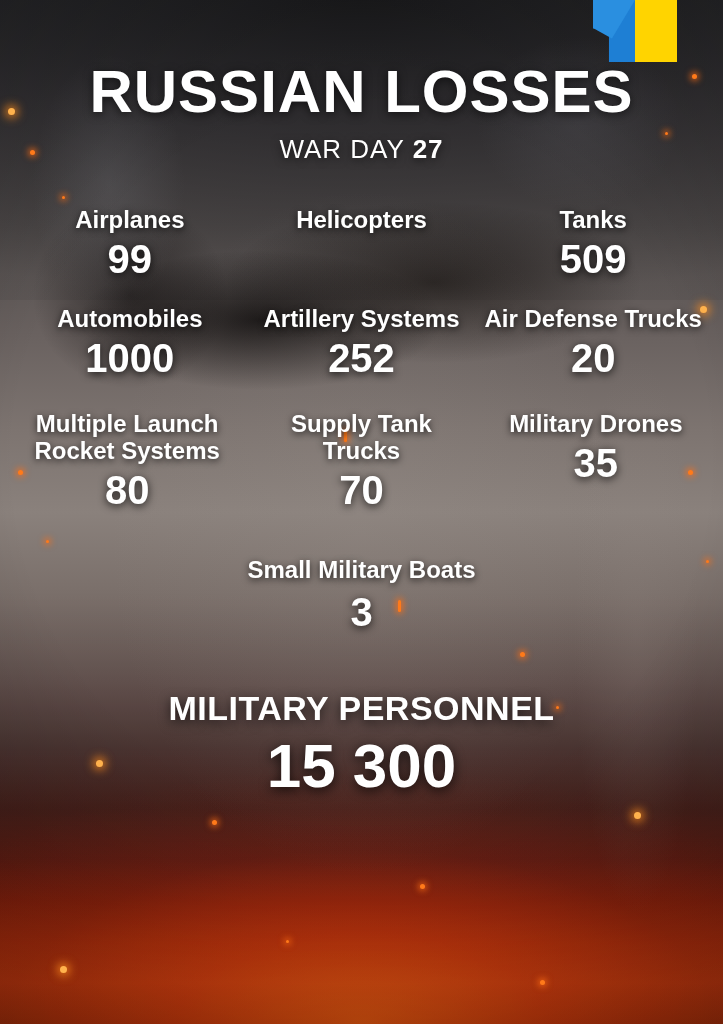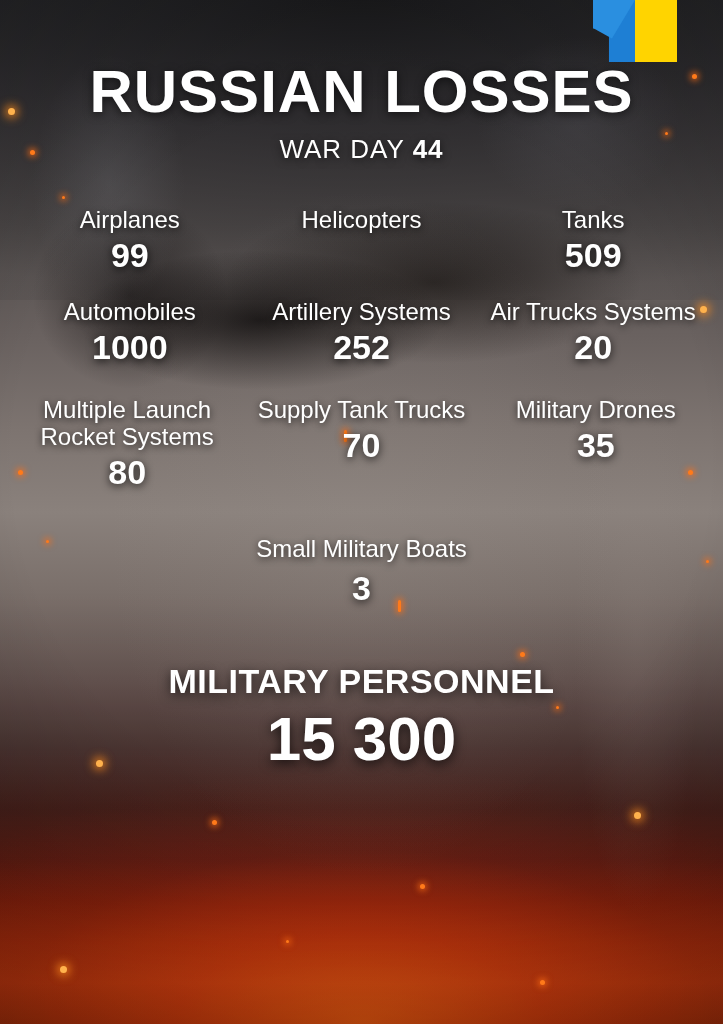--- a/index.html
+++ b/index.html
@@ -144,26 +144,26 @@
   }
   .cell {
     flex: 1 1 0;
     padding: 0 4px;
     box-sizing: border-box;
   }
   .cell .label {
     display: block;
     font-size: 24px;
     line-height: 1.12;
-    font-weight: normal;
+    font-weight: bold;
     text-shadow: 0 2px 7px rgba(0,0,0,0.75);
   }
   .cell .value {
     display: block;
-    font-size: 34px;
+    font-size: 40px;
     line-height: 1.15;
     font-weight: bold;
     margin-top: 2px;
     text-shadow: 0 2px 9px rgba(0,0,0,0.8);
   }
   .row.r1 { margin-top: 22px; }
   .row.r2 { margin-top: 24px; }
   .row.r3 { margin-top: 30px; gap: 8px; }
   .row.r4 { margin-top: 44px; }
   .row.r4 .cell { flex: 0 0 260px; }
@@ -226,21 +226,21 @@
     <div class="blue"></div>
     <div class="blue2"></div>
   </div>
 
   <div class="content">
 
     <h1 class="title">RUSSIAN LOSSES</h1>
 
     <div class="subtitle">
       <span>WAR DAY</span>
-      <span class="day-num">44</span>
+      <span class="day-num">27</span>
     </div>
 
     <div class="grid">
 
       <div class="row r1">
         <div class="cell">
           <span class="label">Airplanes</span>
           <span class="value">99</span>
         </div>
         <div class="cell">
@@ -255,21 +255,21 @@
       <div class="row r2">
         <div class="cell">
           <span class="label">Automobiles</span>
           <span class="value">1000</span>
         </div>
         <div class="cell">
           <span class="label">Artillery Systems</span>
           <span class="value">252</span>
         </div>
         <div class="cell">
-          <span class="label">Air Trucks Systems</span>
+          <span class="label">Air Defense Trucks</span>
           <span class="value">20</span>
         </div>
       </div>
 
       <div class="row r3">
         <div class="cell">
           <span class="label">Multiple Launch Rocket Systems</span>
           <span class="value">80</span>
         </div>
         <div class="cell">

